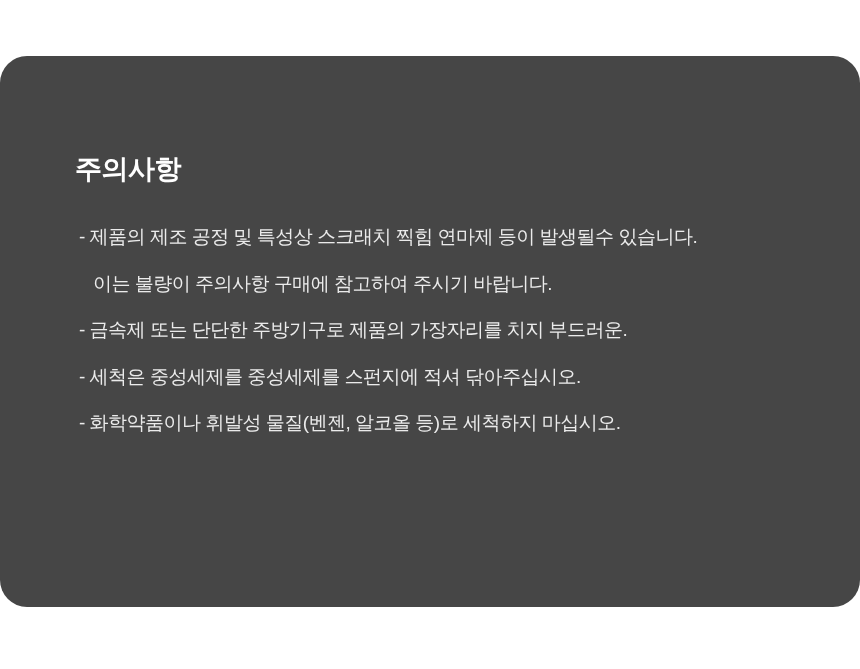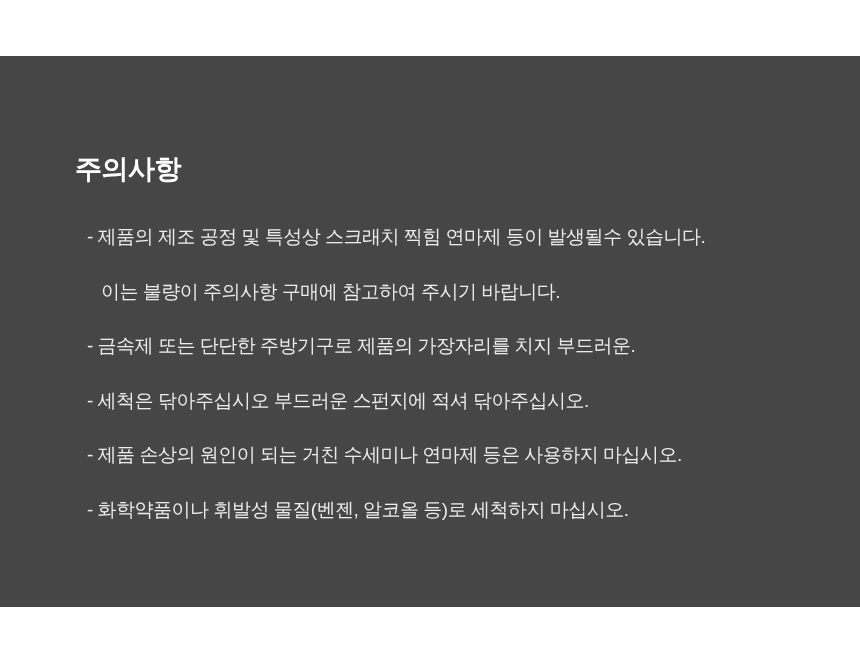--- a/index.html
+++ b/index.html
@@ -1,15 +1,15 @@
 <!DOCTYPE html>
 <html style="--panel-bg: #464646; --title-color: #ffffff; --text-color: #ebebeb;"><head>
 <meta charset="utf-8">
 <style>
-  * { box-sizing: border-box; }
+  * { box-sizing: border-box; border-radius: 27px; }
   html, body {
     margin: 0;
     padding: 0;
     width: 860px;
     height: 669px;
     background: #ffffff;
     font-family: "Liberation Sans", "DejaVu Sans", sans-serif;
     overflow: hidden;
   }
   .page {
@@ -34,39 +34,38 @@
     font-weight: bold;
     letter-spacing: -0.5px;
     color: var(--title-color, #ffffff);
   }
   .notice-list {
     margin: 0;
     padding: 0;
     list-style: none;
   }
   .notice-line {
-    margin: 12px;
+    margin: 4px;
     font-size: 19px;
     line-height: 42.5px;
     letter-spacing: -0.5px;
     color: var(--text-color, #ebebeb);
     white-space: nowrap;
   }
   .notice-line.indent {
     padding-left: 14px;
   }
 </style>
 </head>
 <body>
 
 <div class="page">
   <section class="notice-panel">
     <h2 class="notice-title">주의사항</h2>
     <ul class="notice-list">
       <li class="notice-line">- 제품의 제조 공정 및 특성상 스크래치 찍힘 연마제 등이 발생될수 있습니다.</li>
       <li class="notice-line indent">이는 불량이 주의사항 구매에 참고하여 주시기 바랍니다.</li>
       <li class="notice-line">- 금속제 또는 단단한 주방기구로 제품의 가장자리를 치지 부드러운.</li>
-      <li class="notice-line">- 세척은 닦아주십시오 부드러운 스펀지에 적셔 닦아주십시오.</li>
-      <li class="notice-line">- 제품 손상의 원인이 되는 거친 수세미나 연마제 등은 사용하지 마십시오.</li>
+      <li class="notice-line">- 세척은 중성세제를 중성세제를 스펀지에 적셔 닦아주십시오.</li>
       <li class="notice-line">- 화학약품이나 휘발성 물질(벤젠, 알코올 등)로 세척하지 마십시오.</li>
     </ul>
   </section>
 </div>
 
 </body></html>

